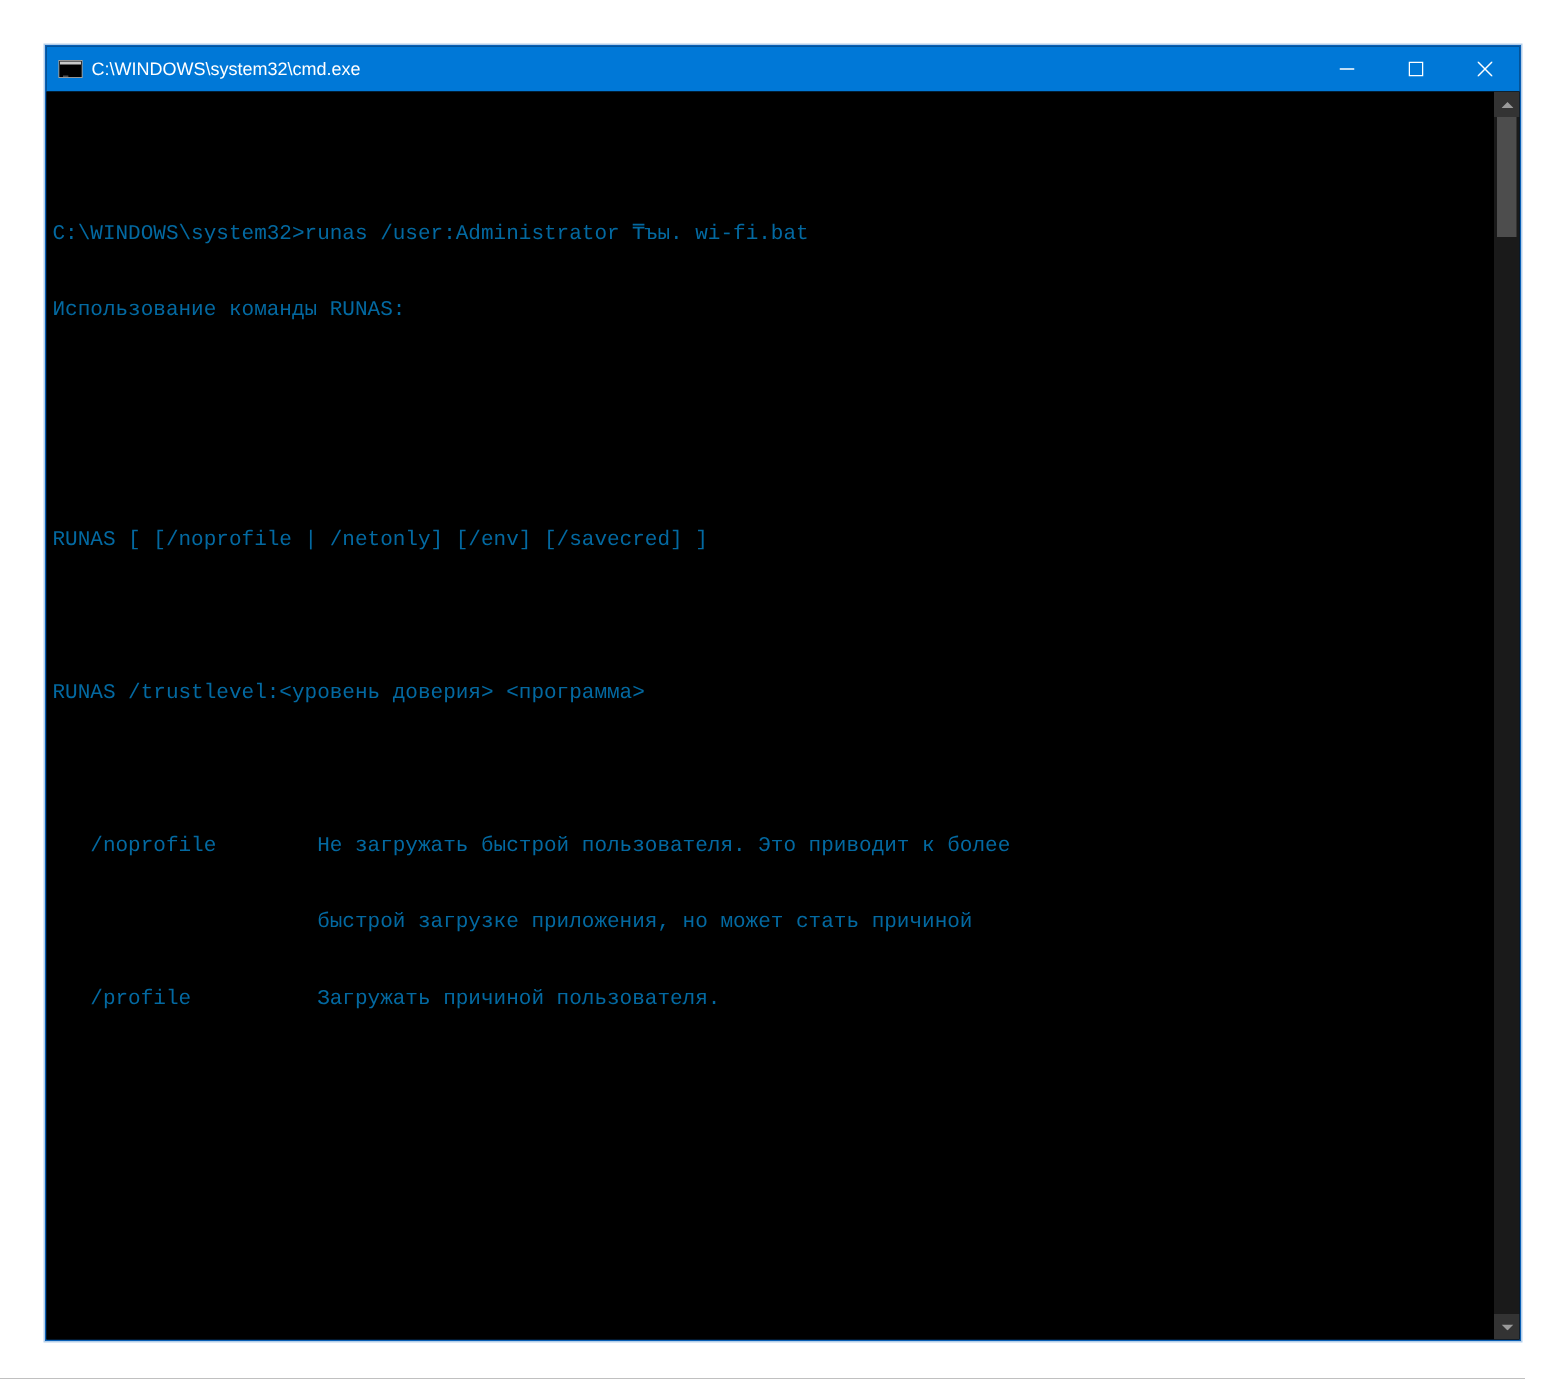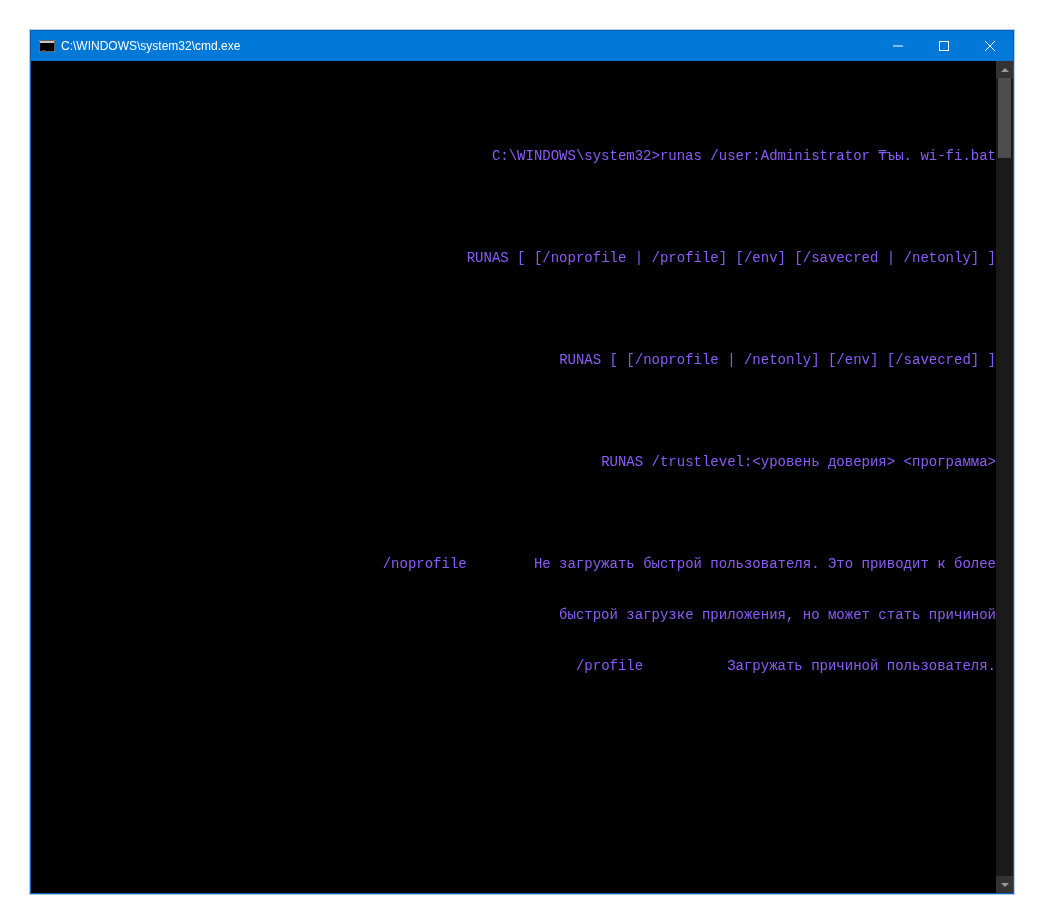--- a/index.html
+++ b/index.html
@@ -70,26 +70,25 @@
     background: #000000;
     overflow: hidden;
   }
   .terminal {
     position: absolute;
     left: 0;
     top: 0;
     right: 17px;
     bottom: 0;
     padding: 2px 0 2px 4px;
-    color: #8b5cf6;
+    color: #0369a1;
     font-size: 14px;
     line-height: 17px;
     white-space: pre;
     overflow: hidden;
-    text-align: right;
   }
   .terminal .line {
     white-space: pre;
   }
   .terminal .blank {
     height: 17px;
   }
   .scrollbar {
     position: absolute;
     right: 0;
@@ -160,22 +159,22 @@
           <line x1="10" y1="0" x2="0" y2="10" stroke="#ffffff" stroke-width="1"></line>
         </svg>
       </div>
     </div>
   </div>
 
   <div class="client">
     <div class="terminal">
       <div class="blank"></div>
       <div class="line">C:\WINDOWS\system32&gt;runas /user:Administrator ₸ъы. wi-fi.bat</div>
-      <div class="blank"></div>
-      <div class="line">RUNAS [ [/noprofile | /profile] [/env] [/savecred | /netonly] ]</div>
+      <div class="line">Использование команды RUNAS:</div>
+      <div class="blank"></div>
       <div class="blank"></div>
       <div class="line">RUNAS [ [/noprofile | /netonly] [/env] [/savecred] ]</div>
       <div class="blank"></div>
       <div class="line">RUNAS /trustlevel:&lt;уровень доверия&gt; &lt;программа&gt;</div>
       <div class="blank"></div>
       <div class="line">   /noprofile        Не загружать быстрой пользователя. Это приводит к более</div>
       <div class="line">                     быстрой загрузке приложения, но может стать причиной</div>
       <div class="line">   /profile          Загружать причиной пользователя.</div>
       
       

